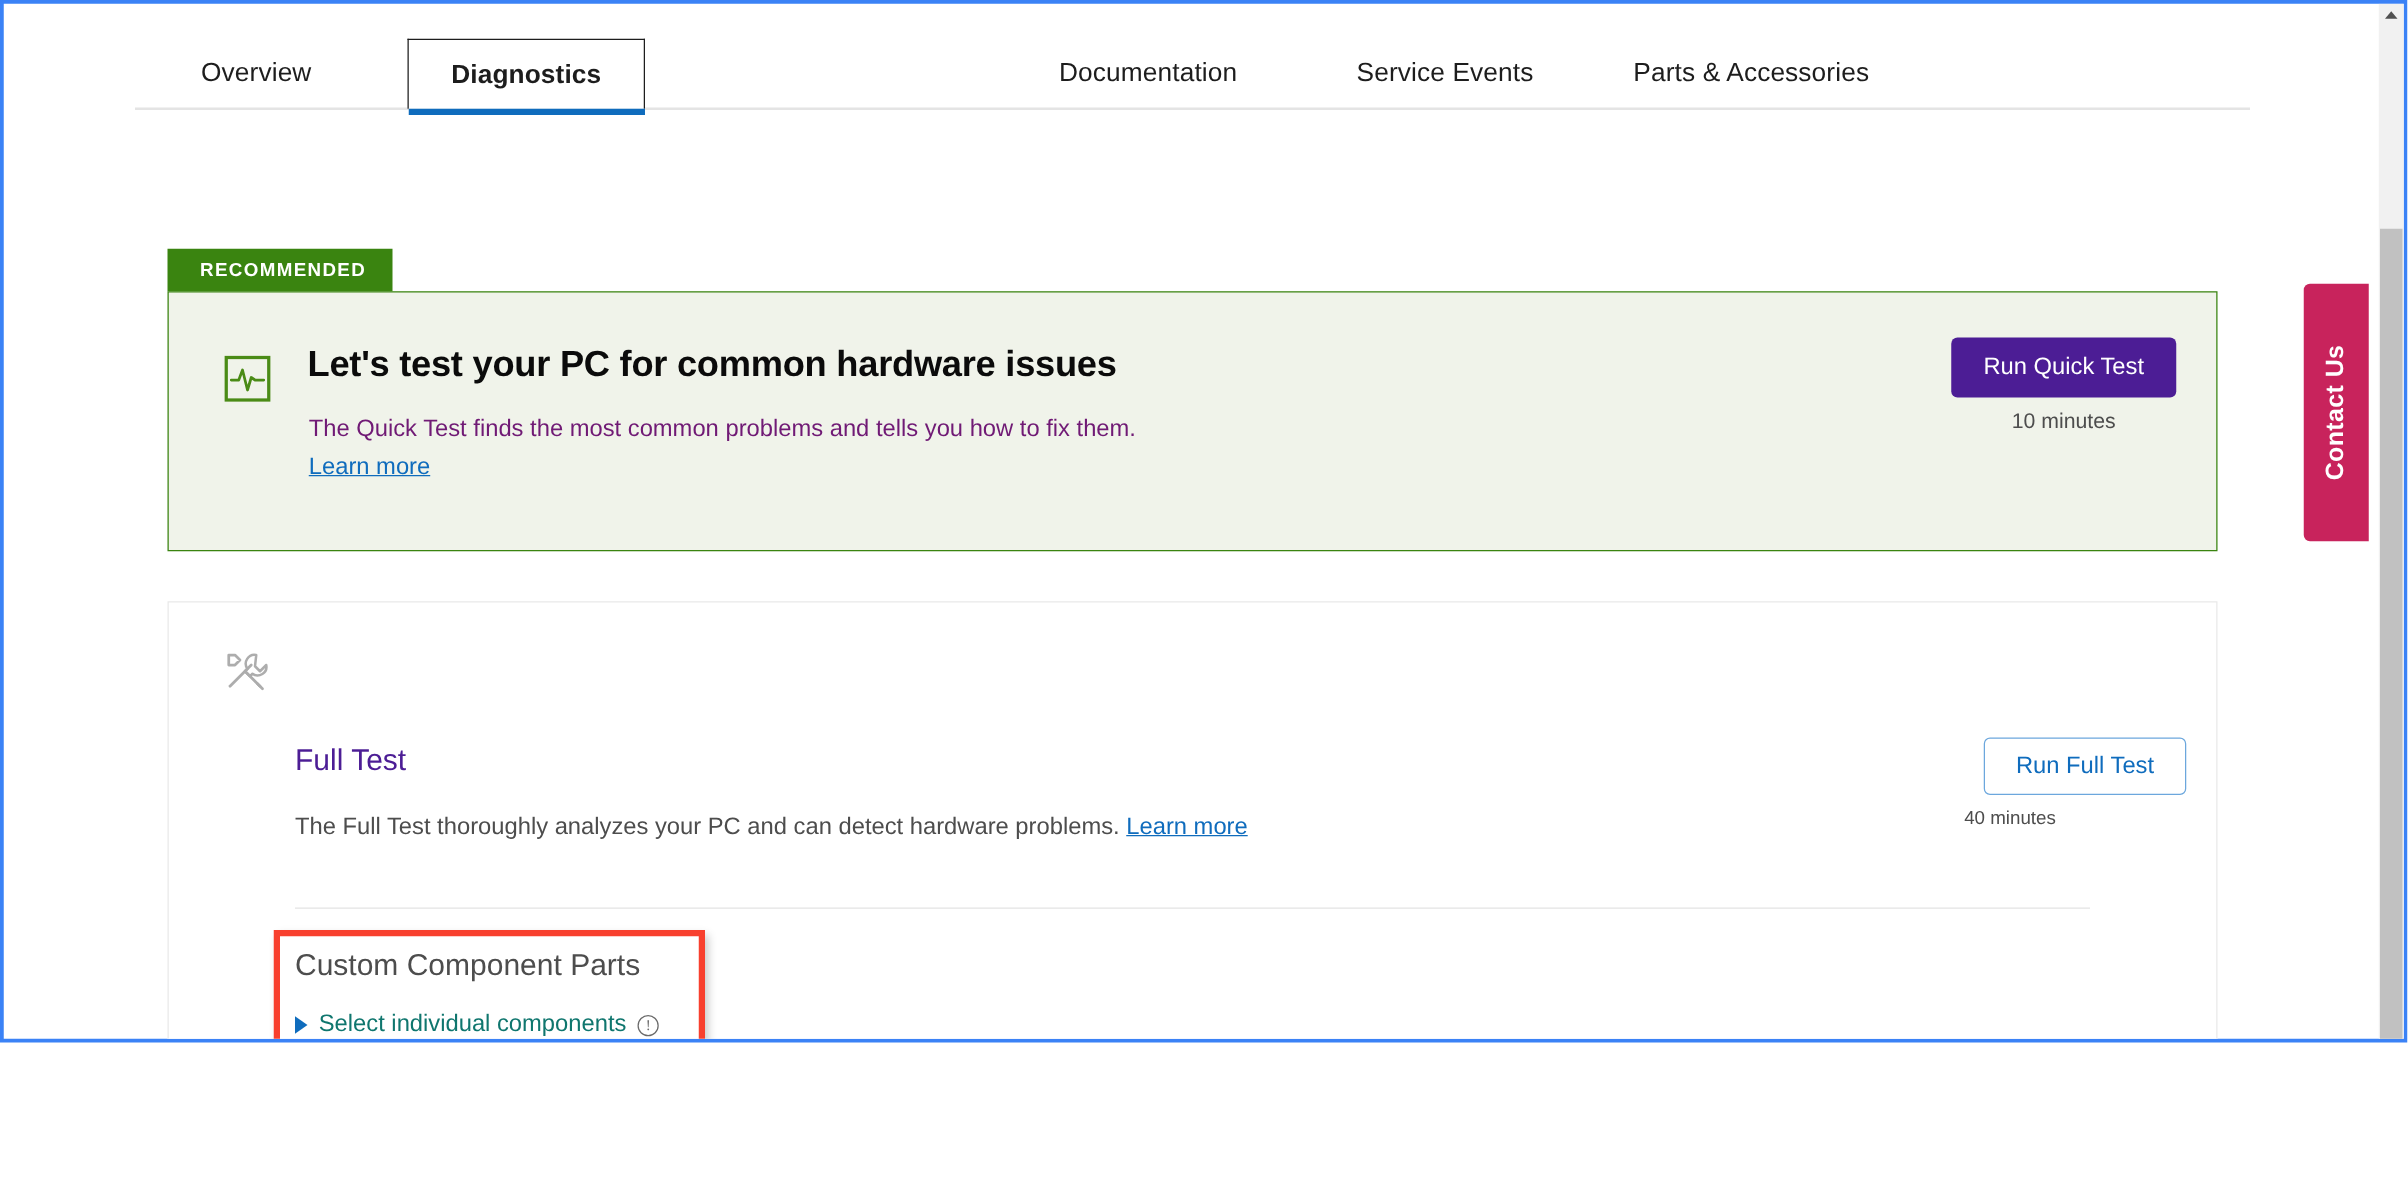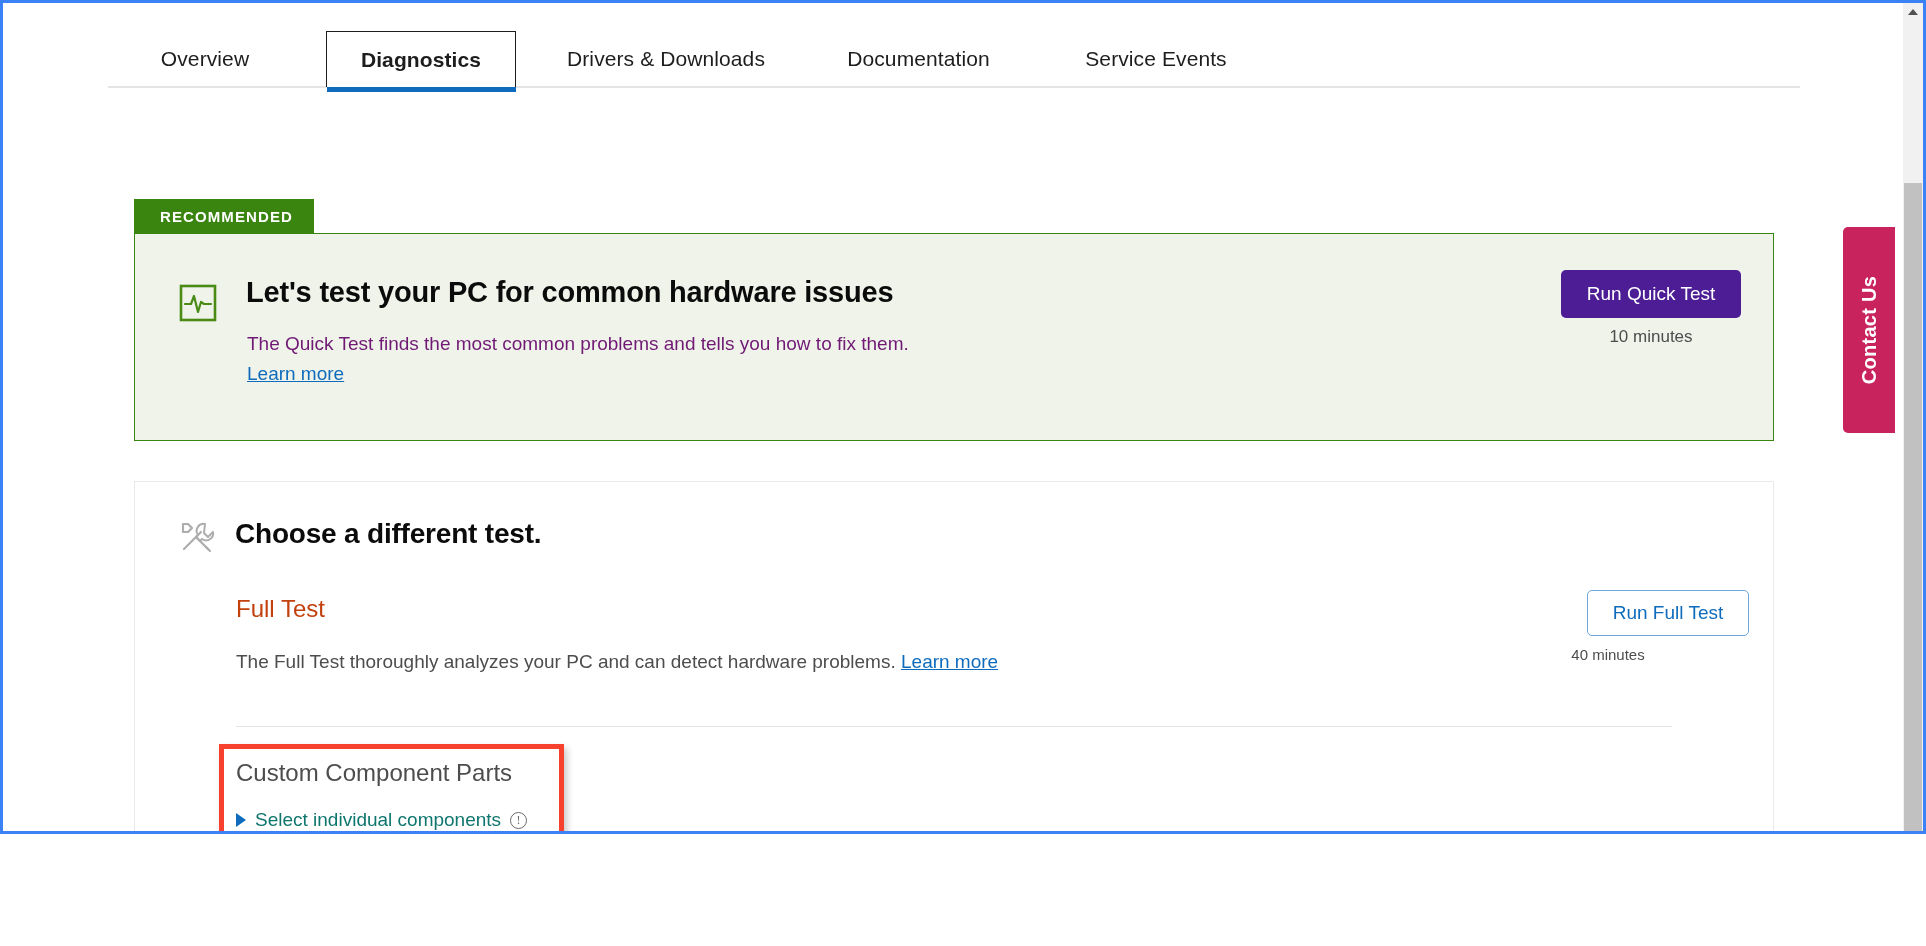--- a/index.html
+++ b/index.html
@@ -185,21 +185,21 @@
     color: #0b0b0b;
     letter-spacing: -0.2px;
     white-space: nowrap;
   }
 
   .test-name {
     position: absolute;
     left: 101px;
     top: 113px;
     font-size: 24px;
-    color: #c2410c;
+    color: #4c1d95;
     white-space: nowrap;
   }
   .test-desc {
     position: absolute;
     left: 101px;
     top: 169px;
     font-size: 19px;
     color: #4d4d4d;
     white-space: nowrap;
   }
@@ -389,32 +389,32 @@
     <div class="tabbar-underline"></div>
 
     <div class="tab" style="left:105px;width:194px;">
       <span>Overview</span>
     </div>
 
     <div class="tab active" style="left:323px;width:190px;">
       <span>Diagnostics</span>
     </div>
 
-    <div class="tab" style="left:548px;width:230px;">
-      <span>Drivers &amp; Downloads</span>
-    </div>
 
     <div class="tab" style="left:823px;width:185px;">
       <span>Documentation</span>
     </div>
 
     <div class="tab" style="left:1063px;width:180px;">
       <span>Service Events</span>
     </div>
 
+    <div class="tab" style="left:1288px;width:220px;">
+      <span>Parts &amp; Accessories</span>
+    </div>
   </nav>
 
   <div class="rec-badge">
     <span>RECOMMENDED</span>
   </div>
 
   <section class="green-card">
 
     <span class="pulse-icon">
       <svg width="38" height="38" viewBox="0 0 38 38">
@@ -438,21 +438,20 @@
         <g fill="none" stroke="#adadad" stroke-width="2.2" stroke-linecap="round" stroke-linejoin="round">
           <path d="M8 32 L25 15"></path>
           <path d="M29 7 a7 7 0 0 0 -7 11 l-2 2 4 4 2-2 a7 7 0 0 0 11 -7 l-5 5 -4 -4 z" stroke-width="2"></path>
           <path d="M32 32 L21 21"></path>
           <path d="M7 7 L12 7 L16 11 L12 15 L7 15 L7 7 z"></path>
           <path d="M30 30 L34 34"></path>
         </g>
       </svg>
     </span>
 
-    <h2 class="white-card-title">Choose a different test.</h2>
 
     <div class="test-name">Full Test</div>
     <div class="test-desc">
       <span>The Full Test thoroughly analyzes your PC and can detect hardware problems. </span><span class="inline-link">Learn more</span>
     </div>
 
     <button class="btn-outline">Run Full Test</button>
     <div class="btn-outline-sub">40 minutes</div>
 
     <div class="divider"></div>

